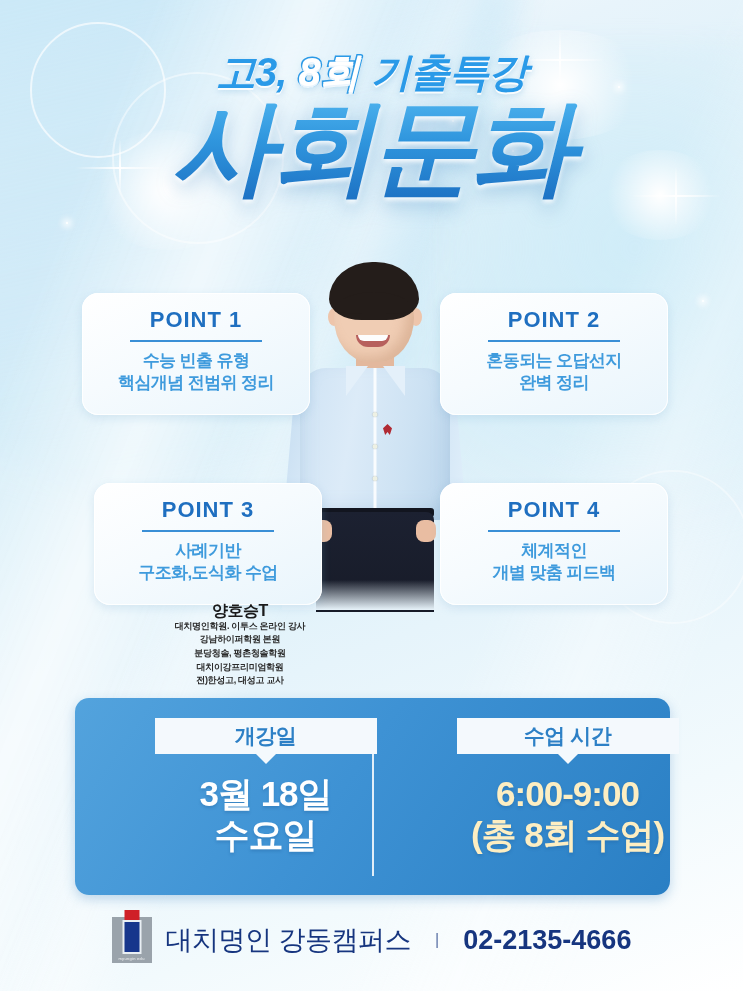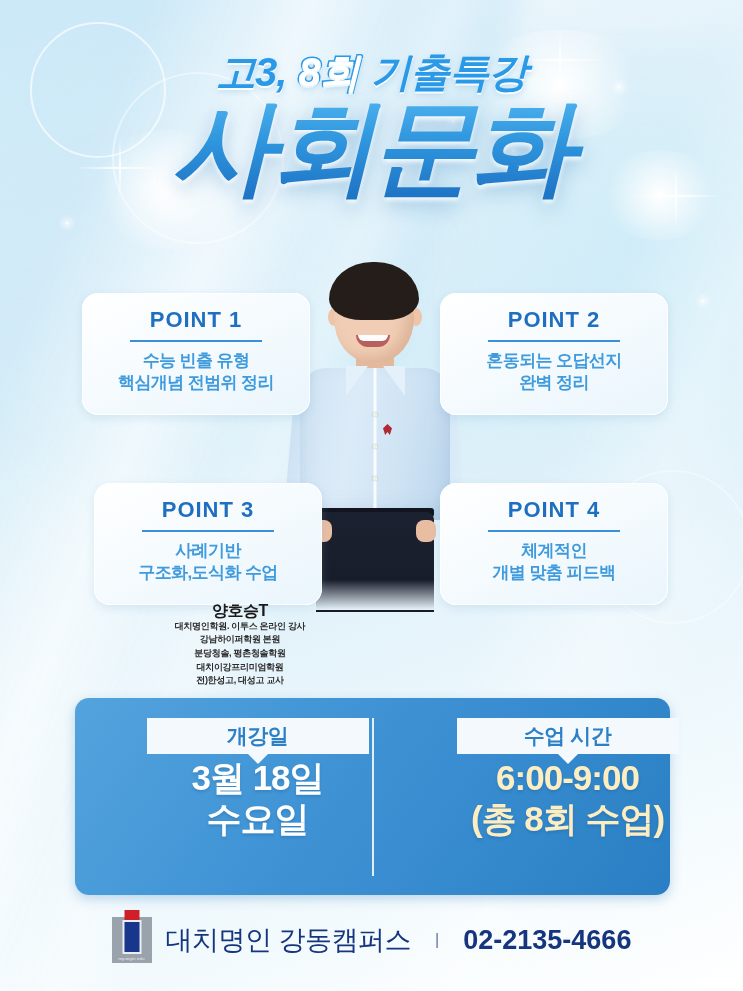--- a/index.html
+++ b/index.html
@@ -367,21 +367,21 @@
     background: rgba(255,255,255,.85);
     transform: translateX(-50%);
   }
   .info-col {
     position: absolute;
     top: 0;
     width: 297px;
     height: 100%;
     text-align: center;
   }
-  .col-left  { left: 4px; padding-left: 30px; }
+  .col-left  { left: 12px; padding-left: 30px; }
   .col-right { left: 298px; padding-left: 46px; }
   .badge {
     position: relative;
     display: inline-block;
     margin-top: 20px;
     min-width: 222px;
     padding: 7px 14px 8px;
     background: #f4f9fd;
     color: #2d80c6;
     font-size: 21px;
@@ -394,21 +394,21 @@
     content: "";
     position: absolute;
     left: 50%;
     bottom: -10px;
     transform: translateX(-50%);
     border-left: 11px solid transparent;
     border-right: 11px solid transparent;
     border-top: 11px solid #f4f9fd;
   }
   .big-line {
-    margin-top: 4px;
+    margin-top: 20px;
     font-size: 35px;
     font-weight: 800;
     line-height: 1.16;
     letter-spacing: -1px;
   }
   .big-white { color: #ffffff; text-shadow: 0 2px 3px rgba(30,90,150,.3); }
   .big-cream { color: #fdeec2; text-shadow: 0 2px 3px rgba(30,90,150,.3); }
 
   
   .footer {

